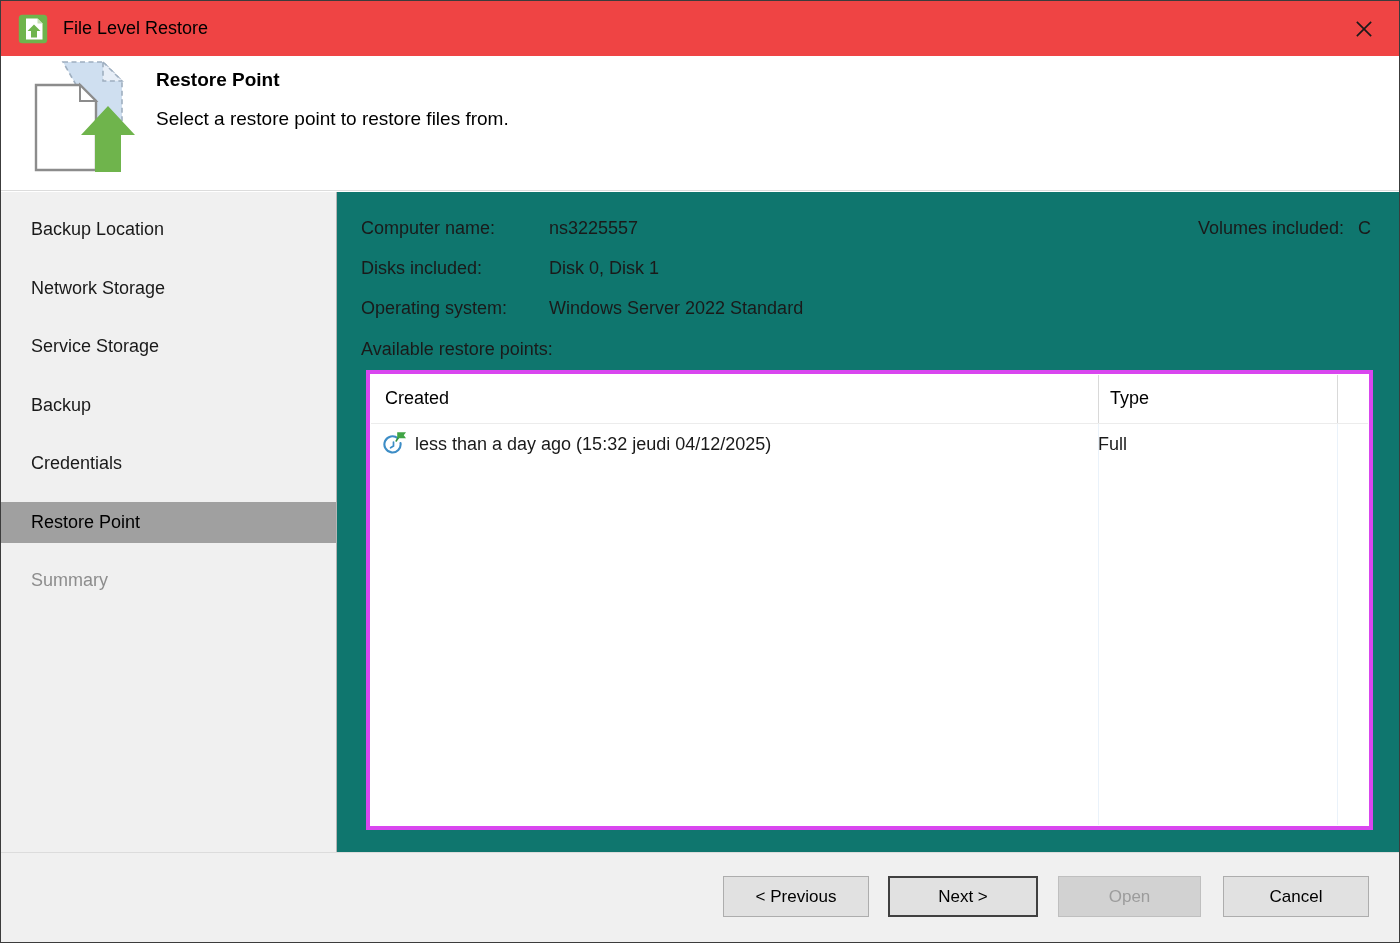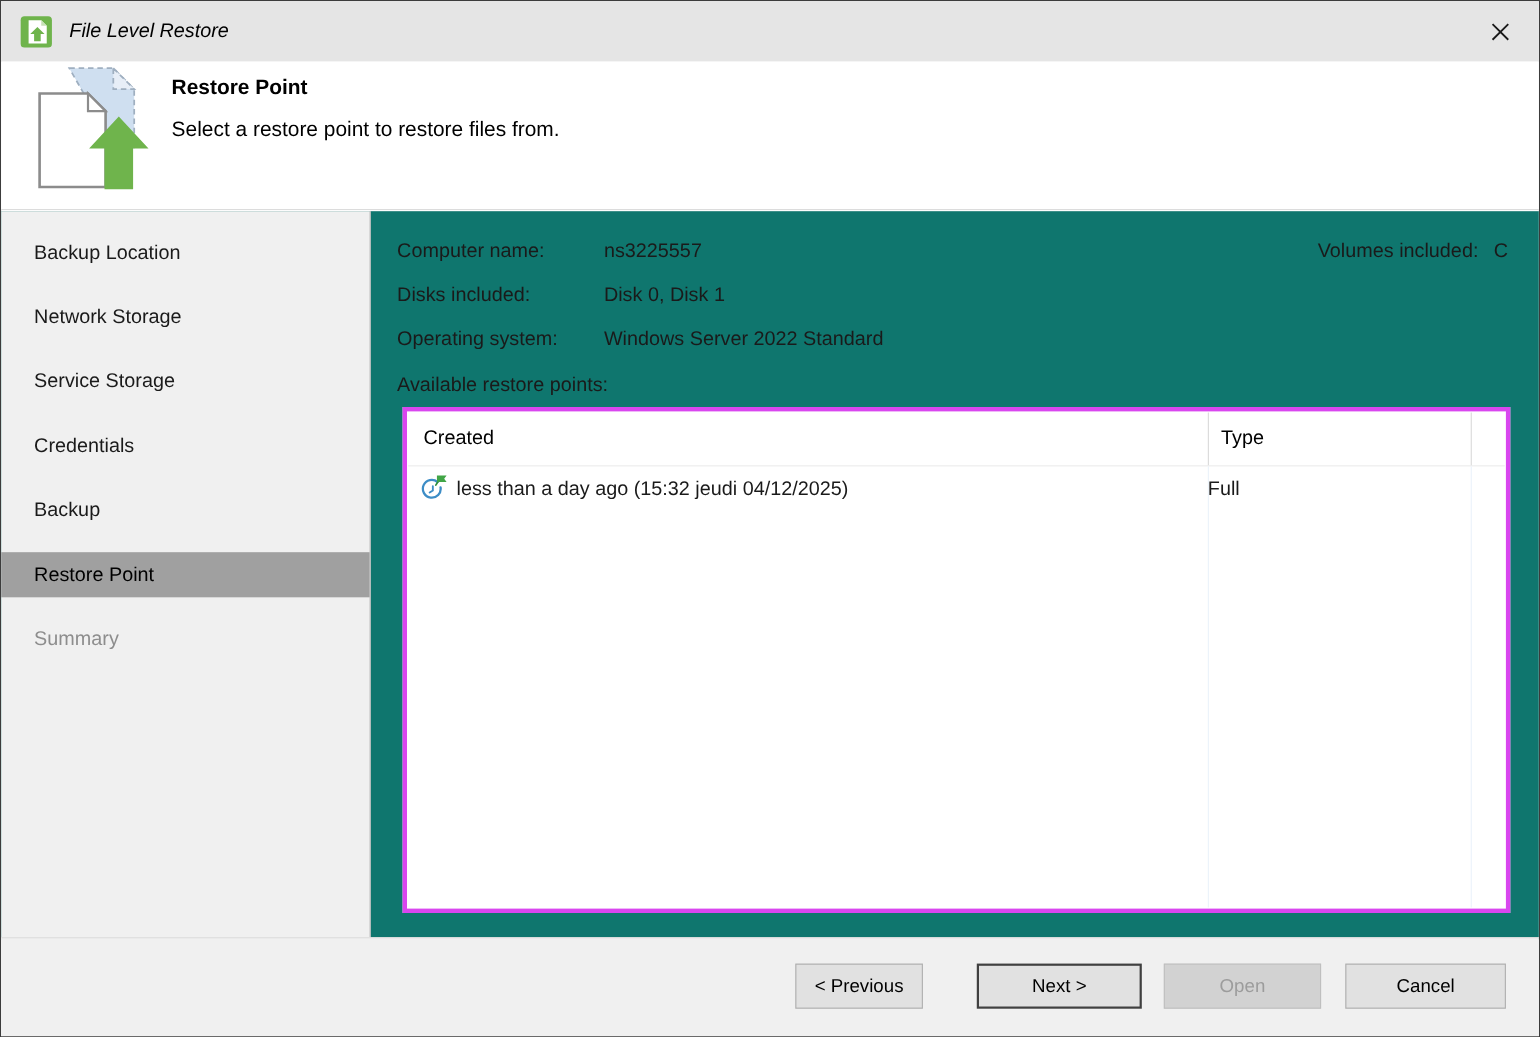--- a/index.html
+++ b/index.html
@@ -13,24 +13,23 @@
     background: #ffffff;
     border: 1px solid #3c3c3c;
     overflow: hidden;
     color: #1a1a1a;
     cursor: default;
   }
 
   
   .titlebar {
     position: absolute; top: 0; left: 0; right: 0; height: 55px;
-    background: #e5e5e5;
+    background: #ef4444;
     display: flex; align-items: center;
     padding-left: 17px;
-    font-style: italic;
   }
   .title-icon { width: 30px; height: 30px; display: inline-flex; }
   .title-text { margin-left: 15px; font-size: 18px; color: #000; }
   .close-btn {
     position: absolute; right: 14px; top: 10px;
     width: 42px; height: 36px;
     background: transparent; border: none;
     display: flex; align-items: center; justify-content: center;
     cursor: pointer;
   }
@@ -119,21 +118,21 @@
     border-top: 1px solid #dcdcdc;
   }
   .btn {
     position: absolute; top: 23px; height: 41px;
     background: #e1e1e1;
     border: 1px solid #adadad;
     font-family: "Liberation Sans", sans-serif;
     font-size: 17px; color: #000;
     cursor: pointer;
   }
-  .btn-previous { left: 722px; width: 116px; }
+  .btn-previous { left: 722px; width: 146px; }
   .btn-next { left: 887px; width: 150px; border: 2px solid #404040; }
   .btn-open { left: 1057px; width: 143px; background: #d2d2d2; border-color: #bfbfbf; color: #9c9c9c; cursor: default; }
   .btn-cancel { left: 1222px; width: 146px; }
 </style>
 </head>
 <body>
 
 <div class="window">
 
   <div class="titlebar">
@@ -169,22 +168,22 @@
     <div class="header-title">Restore Point</div>
     <div class="header-subtitle">Select a restore point to restore files from.</div>
   </div>
 
   <div class="body-area">
 
     <div class="sidebar">
       <div class="nav-item">Backup Location</div>
       <div class="nav-item">Network Storage</div>
       <div class="nav-item">Service Storage</div>
+      <div class="nav-item">Backup</div>
       <div class="nav-item">Credentials</div>
-      <div class="nav-item">Backup</div>
       <div class="nav-item selected">Restore Point</div>
       <div class="nav-item disabled">Summary</div>
     </div>
 
     <div class="content">
 
       <div class="info-row r1">
         <span class="info-label">Computer name:</span><span>ns3225557</span>
       </div>
       <div class="info-row r2">

